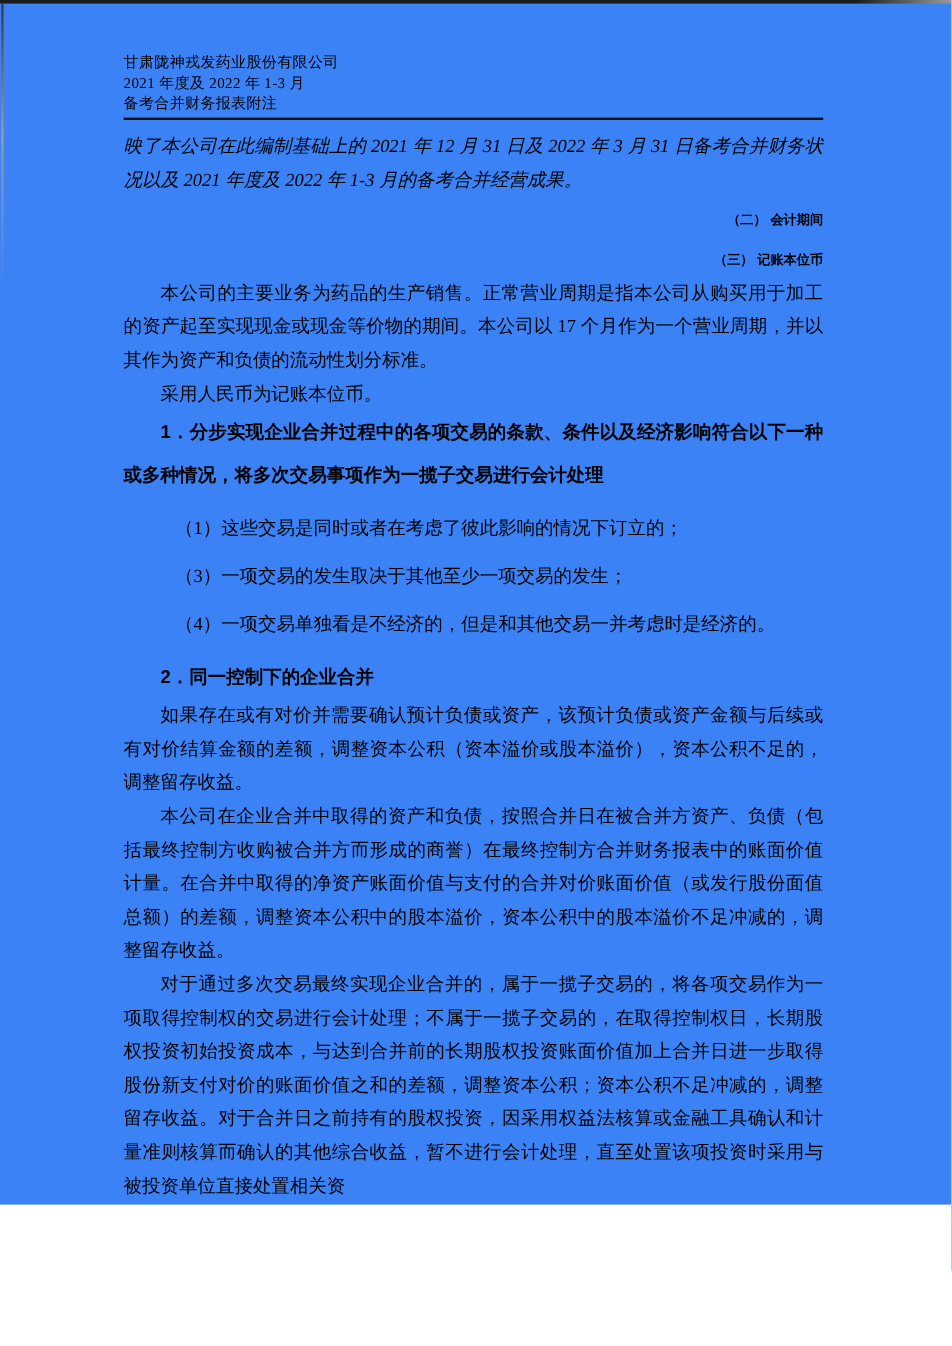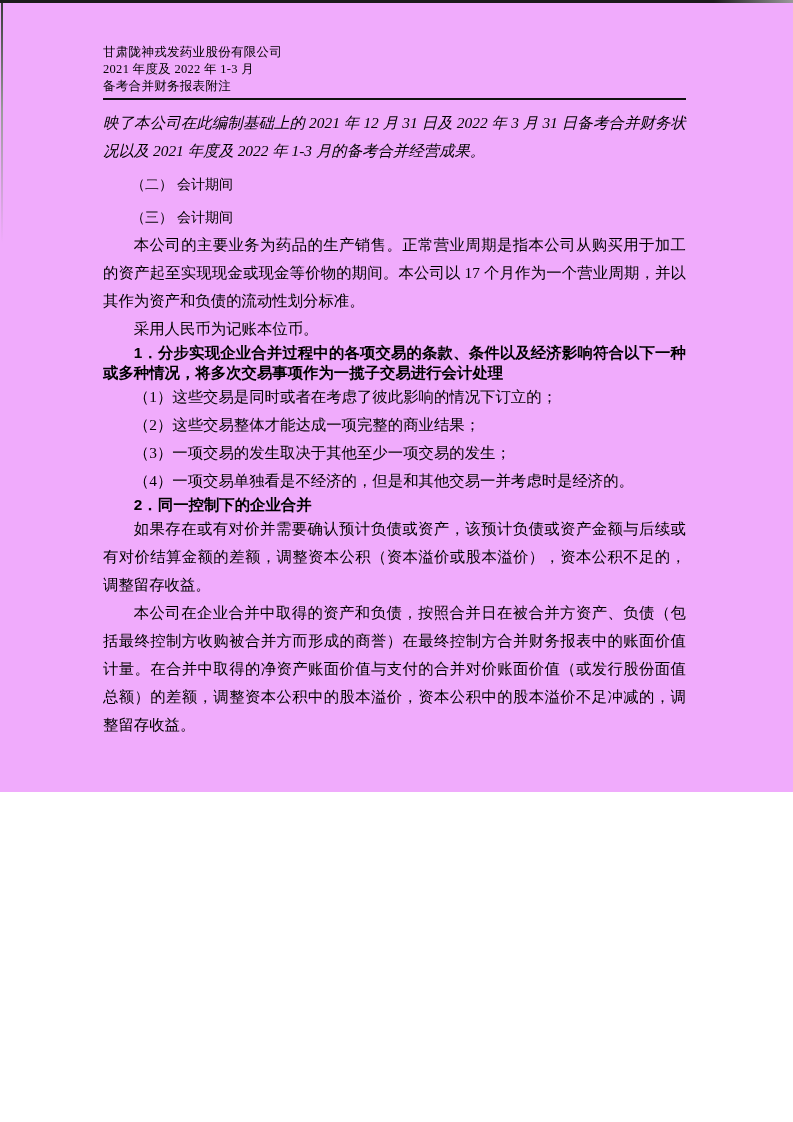--- a/index.html
+++ b/index.html
@@ -3,22 +3,22 @@
 <meta charset="utf-8">
 <style>
   html, body {
     margin: 0;
     padding: 0;
     background: #ffffff;
   }
   .page {
     position: relative;
     width: 793px;
-    height: 792px;
-    background: #f0abfc;
+    height: 1004px;
+    background: #3b82f6;
     overflow: hidden;
     color: #000000;
     font-family: "Liberation Serif", "DejaVu Serif", serif;
   }
   
   .edge-top {
     position: absolute;
     top: 0; left: 0;
     width: 100%; height: 3px;
     background: linear-gradient(to right, #1c1c1c 0%, #1c1c1c 90%, #9a9a9a 100%);
@@ -56,36 +56,36 @@
     text-indent: 2em;
   }
   .body-text .p.no-indent {
     text-indent: 0;
     font-style: italic;
   }
   .body-text .h2 {
     margin: 5px 0 0 0;
     text-indent: 2em;
     font-family: "Liberation Sans", "DejaVu Sans", sans-serif;
-    font-weight: normal;
-    font-size: 14px;
+    font-weight: bold;
+    font-size: 11px;
     line-height: 28px;
-    text-align: left;
+    text-align: right;
   }
   .body-text .h3 {
     margin: 0;
     text-indent: 2em;
     font-family: "Liberation Sans", "DejaVu Sans", sans-serif;
     font-weight: bold;
     font-size: 15.4px;
-    line-height: 20px;
+    line-height: 36px;
     text-align: justify;
   }
   .body-text .li {
-    margin: 0;
+    margin: 12px;
     text-indent: 2em;
   }
   .doc-footer {
     position: absolute;
     top: 1008px;
     left: 0;
     width: 100%;
     text-align: center;
     font-size: 12.5px;
     line-height: 18px;
@@ -105,31 +105,31 @@
     <div class="doc-header">
       <div class="hline">甘肃陇神戎发药业股份有限公司</div>
       <div class="hline">2021 年度及 2022 年 1-3 月</div>
       <div class="hline">备考合并财务报表附注</div>
       <hr class="header-rule">
     </div>
 
     <div class="body-text">
       <p class="p no-indent">映了本公司在此编制基础上的 2021 年 12 月 31 日及 2022 年 3 月 31 日备考合并财务状况以及 2021 年度及 2022 年 1-3 月的备考合并经营成果。</p>
       <p class="h2">（二） 会计期间</p>
-      <p class="h2">（三） 会计期间</p>
+      <p class="h2">（三） 记账本位币</p>
       <p class="p">本公司的主要业务为药品的生产销售。正常营业周期是指本公司从购买用于加工的资产起至实现现金或现金等价物的期间。本公司以 17 个月作为一个营业周期，并以其作为资产和负债的流动性划分标准。</p>
       <p class="p">采用人民币为记账本位币。</p>
       <p class="h3">1．分步实现企业合并过程中的各项交易的条款、条件以及经济影响符合以下一种或多种情况，将多次交易事项作为一揽子交易进行会计处理</p>
       <p class="li">（1）这些交易是同时或者在考虑了彼此影响的情况下订立的；</p>
-      <p class="li">（2）这些交易整体才能达成一项完整的商业结果；</p>
       <p class="li">（3）一项交易的发生取决于其他至少一项交易的发生；</p>
       <p class="li">（4）一项交易单独看是不经济的，但是和其他交易一并考虑时是经济的。</p>
       <p class="h3">2．同一控制下的企业合并</p>
       <p class="p">如果存在或有对价并需要确认预计负债或资产，该预计负债或资产金额与后续或有对价结算金额的差额，调整资本公积（资本溢价或股本溢价），资本公积不足的，调整留存收益。</p>
       <p class="p">本公司在企业合并中取得的资产和负债，按照合并日在被合并方资产、负债（包括最终控制方收购被合并方而形成的商誉）在最终控制方合并财务报表中的账面价值计量。在合并中取得的净资产账面价值与支付的合并对价账面价值（或发行股份面值总额）的差额，调整资本公积中的股本溢价，资本公积中的股本溢价不足冲减的，调整留存收益。</p>
+      <p class="p">对于通过多次交易最终实现企业合并的，属于一揽子交易的，将各项交易作为一项取得控制权的交易进行会计处理；不属于一揽子交易的，在取得控制权日，长期股权投资初始投资成本，与达到合并前的长期股权投资账面价值加上合并日进一步取得股份新支付对价的账面价值之和的差额，调整资本公积；资本公积不足冲减的，调整留存收益。对于合并日之前持有的股权投资，因采用权益法核算或金融工具确认和计量准则核算而确认的其他综合收益，暂不进行会计处理，直至处置该项投资时采用与被投资单位直接处置相关资</p>
     </div>
 
   </div>
 
   <div class="doc-footer">
     <span>财务报表附注 第 5 页</span>
   </div>
 
 </div>
 

